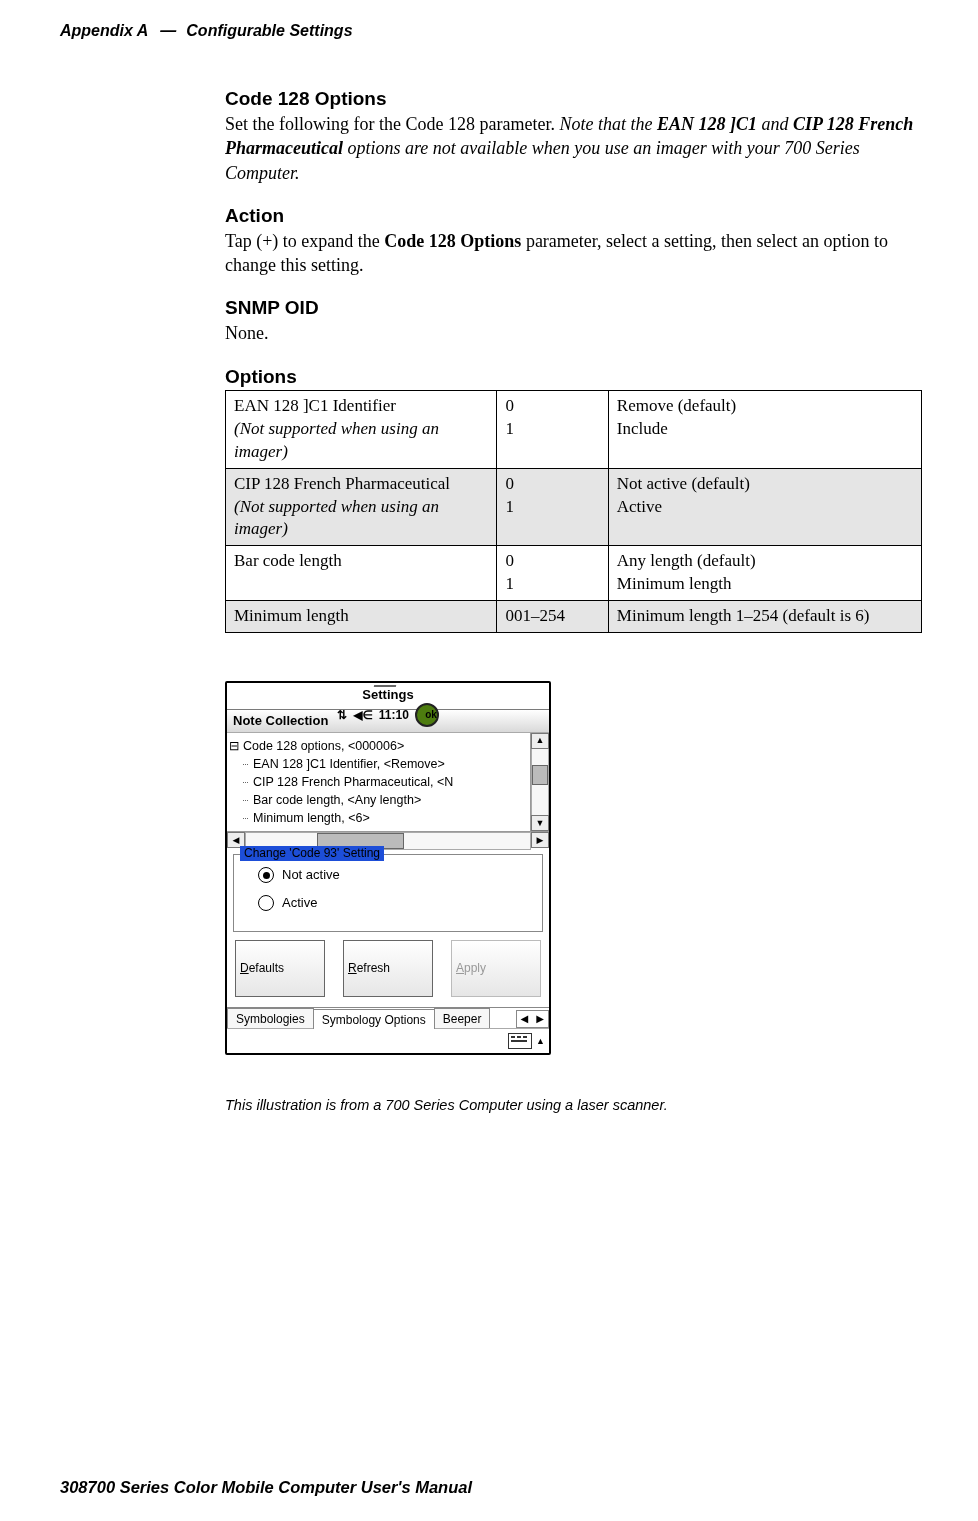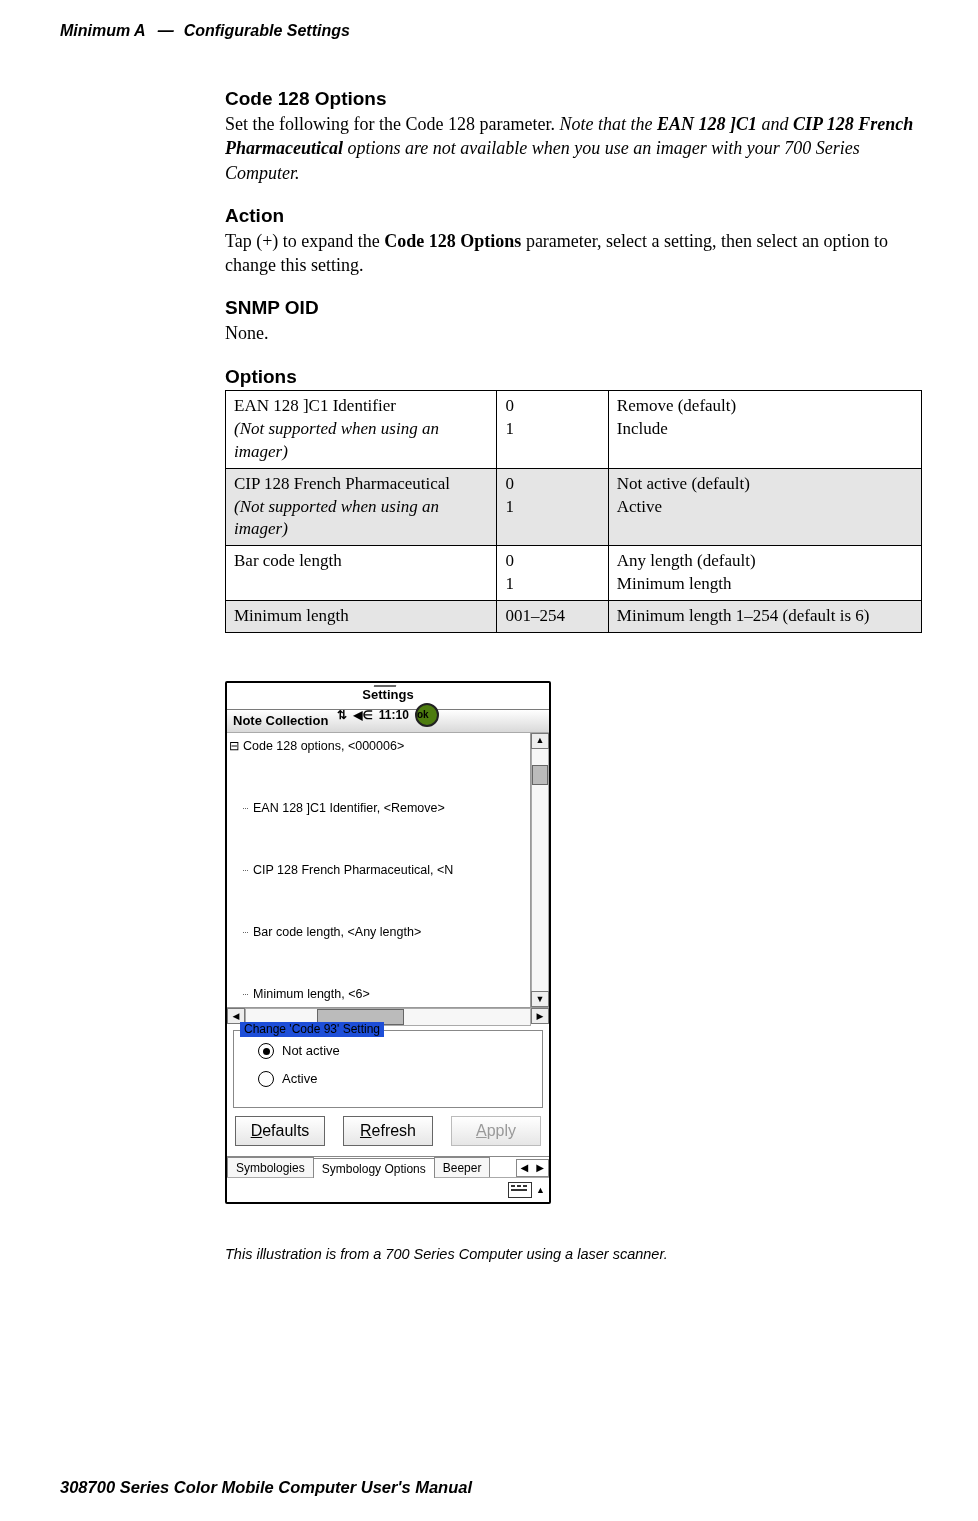--- a/index.html
+++ b/index.html
@@ -89,35 +89,35 @@
     border:1px solid #666;
     box-sizing:border-box;
     transform: skewX(-10deg);
   }
   .pda .tb-title { font-weight: 700; flex:1; }
   .pda .tb-right { display:flex; align-items:center; gap:6px; font-size:12px; font-weight:700; }
   .pda .spk { font-size:12px; }
   .pda .ok {
     width: 20px; height: 20px; border-radius: 50%;
     background:#4d7c0f; border:2px solid #222;
-    display:flex; align-items:center; justify-content:flex-start;
+    display:flex; align-items:center; justify-content:flex-end;
     font-size:10px; font-weight:700;
   }
   .pda .subtitlebar {
     font-weight:700; padding:3px 6px;
     background: linear-gradient(to bottom,#fff,#d9d9d9);
     border-bottom:1px solid #aaa;
   }
   .pda .body { background:#fff; }
   .pda .tree-wrap { display:flex; }
   .pda .tree {
     flex:1; padding:4px 4px 4px 2px; font-size:12.5px; line-height:1.45;
   }
   .pda .tree .root { }
-  .pda .tree .leaf { margin-left:14px; position:relative; padding-left:10px; white-space:nowrap; overflow:hidden;margin-top:44px;}
+  .pda .tree .leaf { margin-left:14px; position:relative; padding-left:10px; white-space:nowrap; overflow:hidden;}
   .pda .tree .root::before { content:"⊟ "; }
   .pda .tree .leaf::before {
     content:""; position:absolute; left:0; top:50%; width:5px; border-top:1px dotted #666;
   }
   .pda .vscroll {
     width:18px; border-left:1px solid #999;
     background: linear-gradient(#ccc,#eee);
     display:flex; flex-direction:column;
   }
   .pda .vscroll .arrow, .pda .hscroll .arrow {
@@ -148,23 +148,23 @@
   .pda .radio { display:flex; margin:4px 0 12px 0; }
   .pda .radio .circle {
     width:14px; height:14px; border:1.5px solid #000; border-radius:50%;
     margin-right:8px; display:flex; align-items:center; justify-content:center;
   }
   .pda .radio .circle.checked::after {
     content:""; width:7px; height:7px; background:#000; border-radius:50%;
   }
   .pda .btnrow { display:flex; gap:18px; padding:0 8px 10px 8px; }
   .pda .btn {
-    flex:1; text-align:center; padding:4px 4px;
+    flex:1; text-align:left; padding:20px 4px;
     border:1px solid #666; background:linear-gradient(#fff,#e6e6e6);
-    font-size:16px;
+    font-size:12px;
   }
   .pda .btn.disabled { color:#999; border-color:#bbb; }
   .pda .btn .ul { text-decoration:underline; }
   .pda .tabs {
     display:flex; align-items:flex-end; border-top:1px solid #888; padding-top:0;
   }
   .pda .tabs .tab {
     padding:3px 8px 2px 8px; font-size:12px;
     border:1px solid #888; border-bottom:none; margin-right:-1px;
     background:#f7f7f7;
@@ -203,21 +203,21 @@
     font-family: Arial, Helvetica, sans-serif;
     font-weight:700; font-style:italic; font-size:16.5px;
   }
 </style>
 </head>
 <body>
 
 <div class="page">
 
   <div class="hdr">
-    <span class="appx">Minimum A</span>
+    <span class="appx">Appendix A</span>
     <span class="dash">—</span>
     <span>Configurable Settings</span>
   </div>
 
   <div class="content">
 
     <div class="h-section">Code 128 Options</div>
     <p class="para">
       <span>Set the following for the Code 128 parameter. </span><span class="italic"><span>Note that the </span><span class="bold">EAN 128 ]C1</span><span> and </span><span class="bold">CIP 128 French Pharmaceutical</span><span> options are not available when you use an imager with your 700 Series Computer.</span></span>
     </p>

